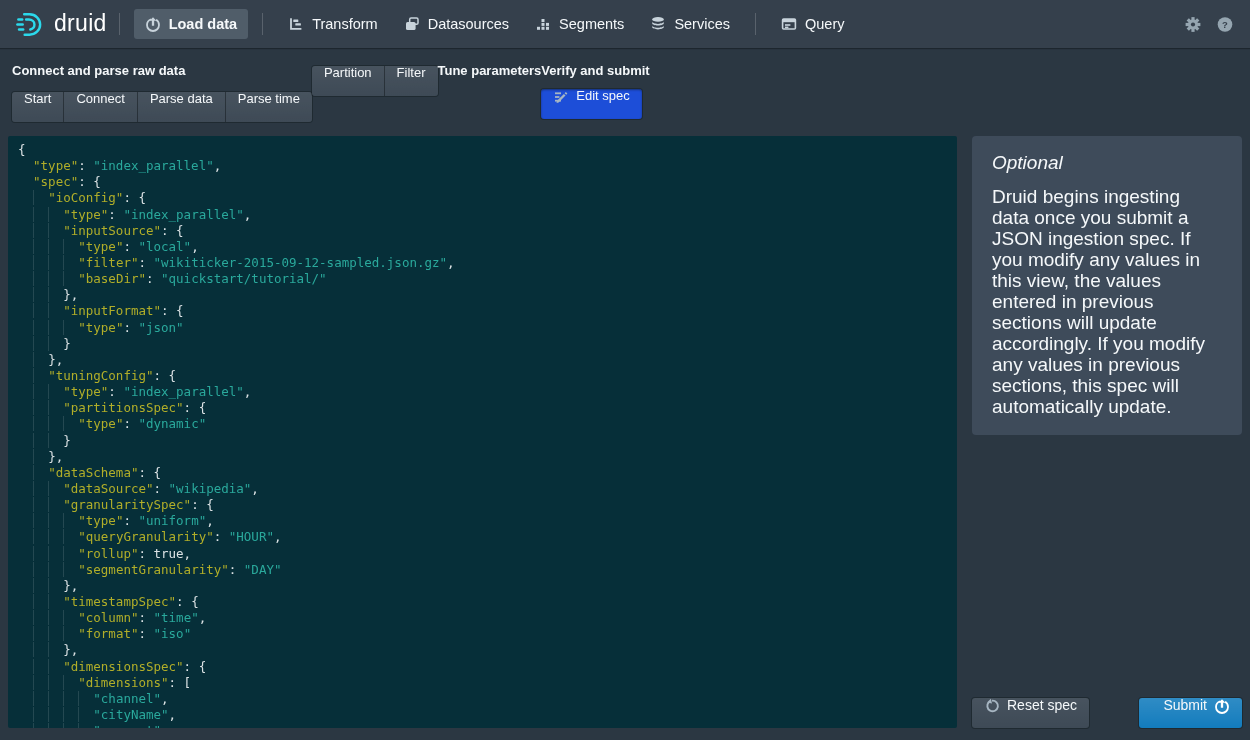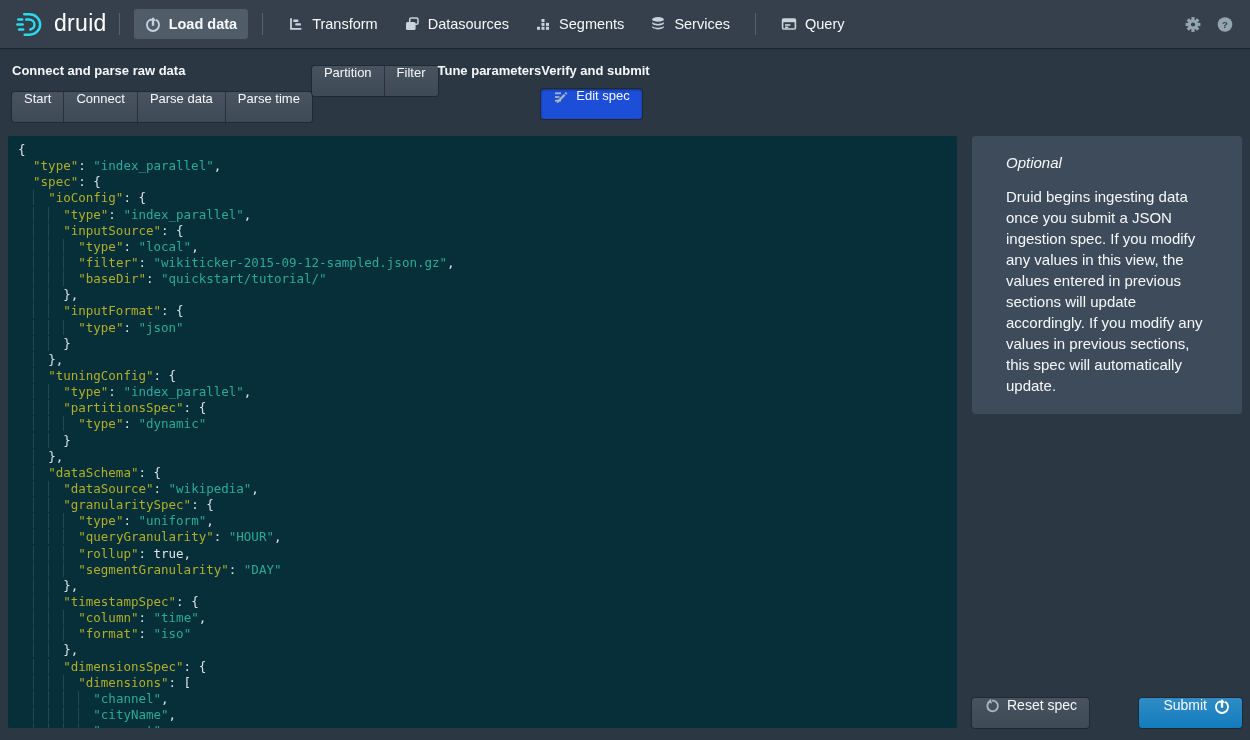--- a/index.html
+++ b/index.html
@@ -75,22 +75,22 @@
   .line { white-space:pre; height:16.15px; }
   .ind { white-space:pre; }
   .g { background:linear-gradient(to right, rgba(220,227,229,.14) 1px, transparent 1px); }
   .k { color:#b1ae29; }
   .s { color:#2aa99c; }
 
   
   .side { width:270px; flex:0 0 270px; display:flex; flex-direction:column; }
   .callout {
     background:#3e4b5a; border-radius:4px;
-    padding:16px 34px 18px;
-    font-size:15px; line-height:21px; color:#f5f8fa;
+    padding:16px 20px 18px;
+    font-size:19px; line-height:21px; color:#f5f8fa;
   }
   .callout-title { font-style:italic; margin-bottom:13px; }
   .callout p { margin:8px 0 13px; }
   .callout p:last-child { margin-bottom:0; }
   .actions { margin-top:auto; display:flex; justify-content:space-between; align-items:center; }
   .btn-lg { font-size:14px; border-radius:3px; box-shadow:0 0 0 1px rgba(16,22,26,.4); }
   .btn-primary {
     background-color:#137cbd;
     background-image:linear-gradient(to bottom, rgba(255,255,255,.12), rgba(255,255,255,0));
     padding-left:24px;

